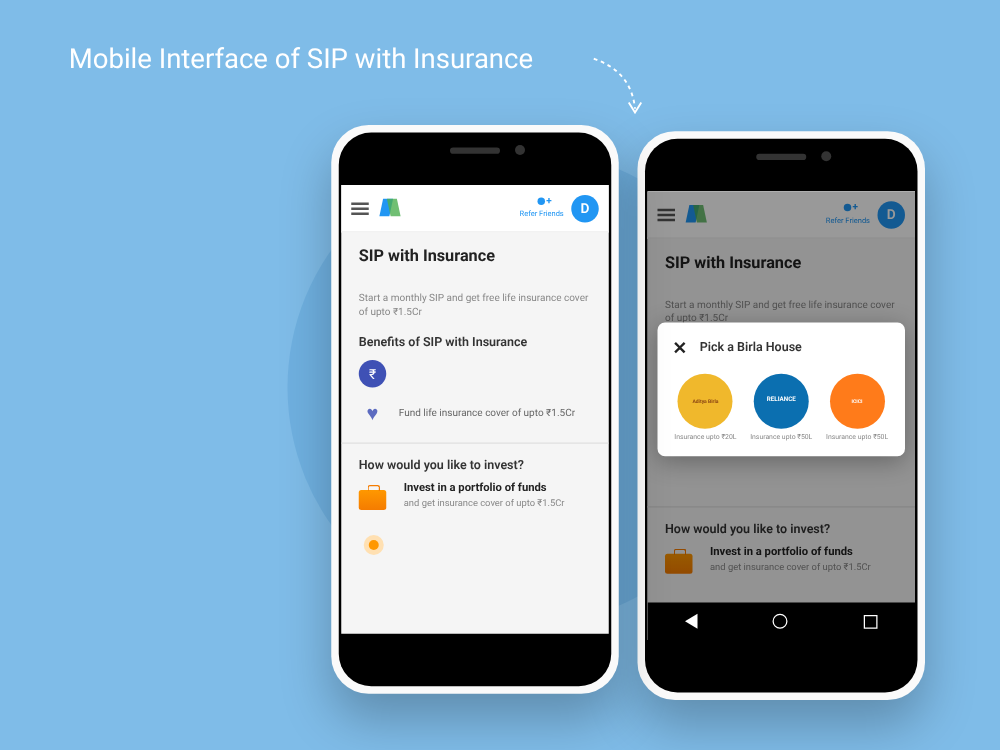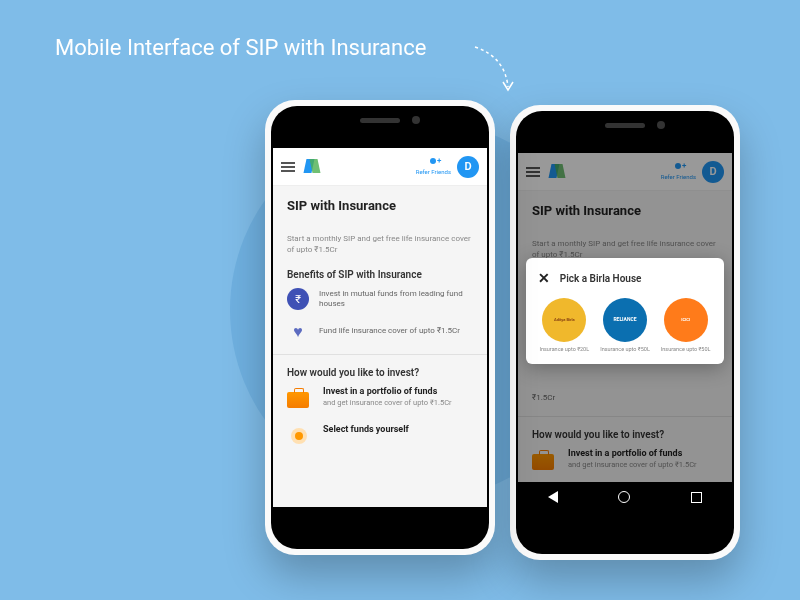--- a/index.html
+++ b/index.html
@@ -83,21 +83,20 @@
             <span>Refer Friends</span>
           </div>
           <div class="avatar">D</div>
         </div>
       </div>
       <div class="content" style="position:relative">
         <div class="h1">SIP with Insurance</div>
         <div class="sub">Start a monthly SIP and get free life insurance cover of upto ₹1.5Cr</div>
         <div class="sect">Benefits of SIP with Insurance</div>
         <div style="height:100px"></div>
-        <div class="ben-text">₹1.5Cr</div>
         <div class="divider"></div>
         <div class="sect">How would you like to invest?</div>
         <div class="opt">
           <div class="opt-icon">
               <div class="briefcase"></div>
             </div>
           <div class="opt-body">
             <div class="opt-title">Invest in a portfolio of funds</div>
             <div class="opt-sub">and get insurance cover of upto ₹1.5Cr</div>
           </div>
@@ -157,21 +156,20 @@
           <div class="avatar">D</div>
         </div>
       </div>
       <div class="content">
         <div class="h1">SIP with Insurance</div>
         <div class="sub">Start a monthly SIP and get free life insurance cover of upto ₹1.5Cr</div>
         <div class="sect">Benefits of SIP with Insurance</div>
 
         <div class="ben">
           <div class="ben-icon" style="background:#3f51b5;color:#fff;font-size:11px">₹</div>
-          <div class="ben-text">Invest in mutual funds from leading fund houses</div>
         </div>
         <div class="ben">
           <div class="ben-icon" style="color:#5c6bc0;font-size:16px">♥</div>
           <div class="ben-text">Fund life insurance cover of upto ₹1.5Cr</div>
         </div>
 
         <div class="divider"></div>
         <div class="sect">How would you like to invest?</div>
 
         <div class="opt">
@@ -183,20 +181,17 @@
             <div class="opt-sub">and get insurance cover of upto ₹1.5Cr</div>
           </div>
         </div>
         <div class="opt">
           <div class="opt-icon">
             <svg width="24" height="20">
                 <circle cx="12" cy="10" r="8" fill="#ffe0b2"></circle>
                 <circle cx="12" cy="10" r="4" fill="#ff9800"></circle>
               </svg>
           </div>
-          <div class="opt-body">
-            <div class="opt-title">Select funds yourself</div>
-          </div>
         </div>
       </div>
     </div>
   </div>
 </div>
 
 </body></html>

